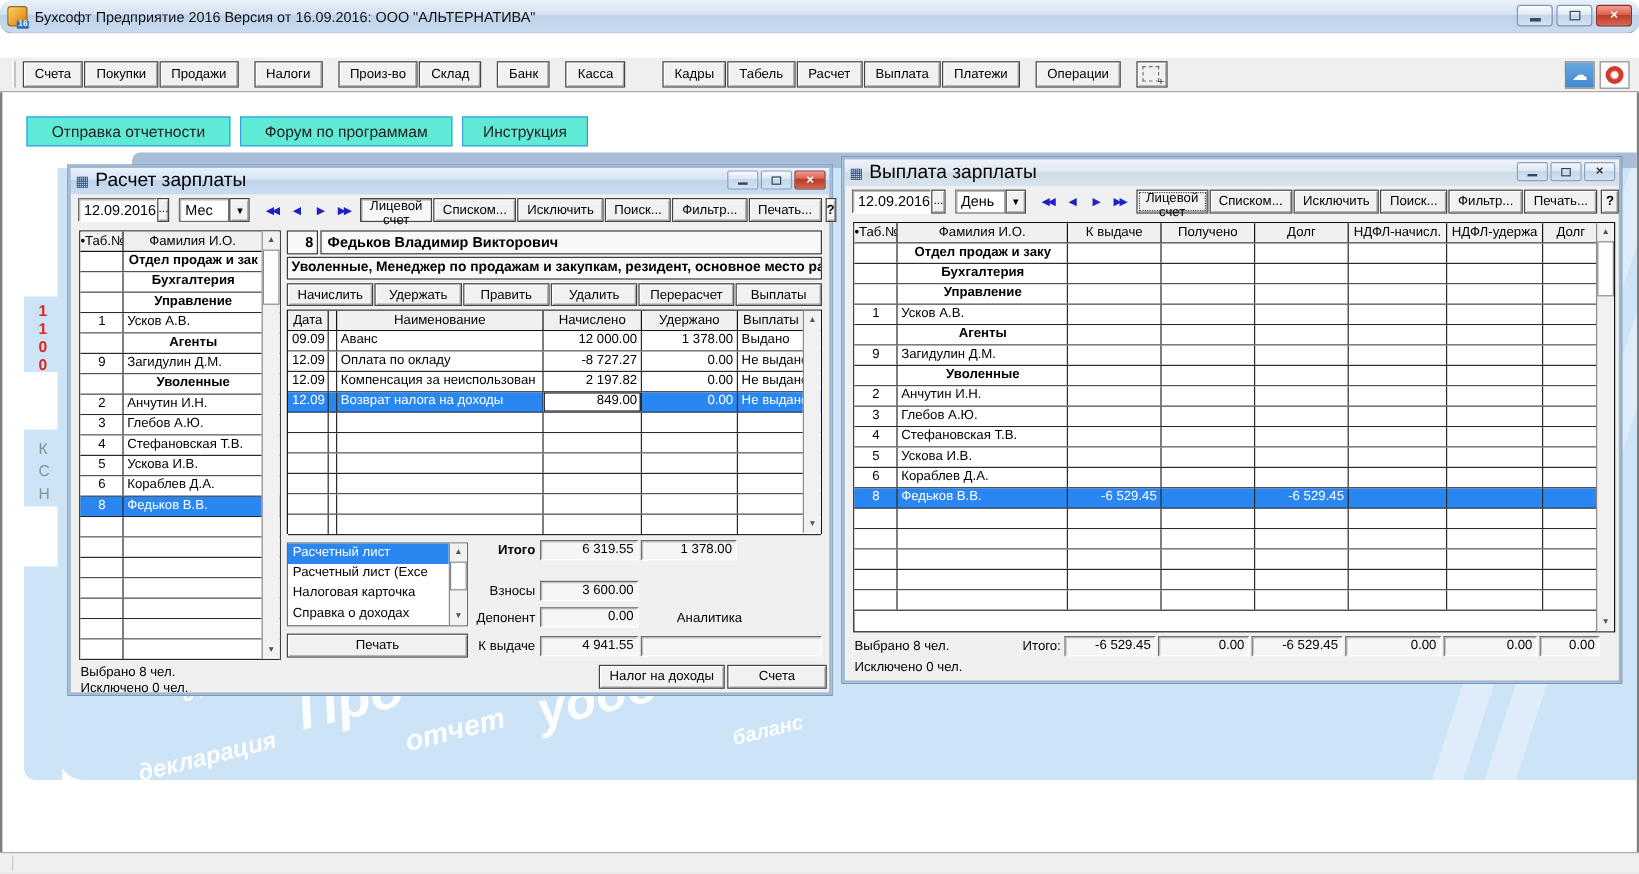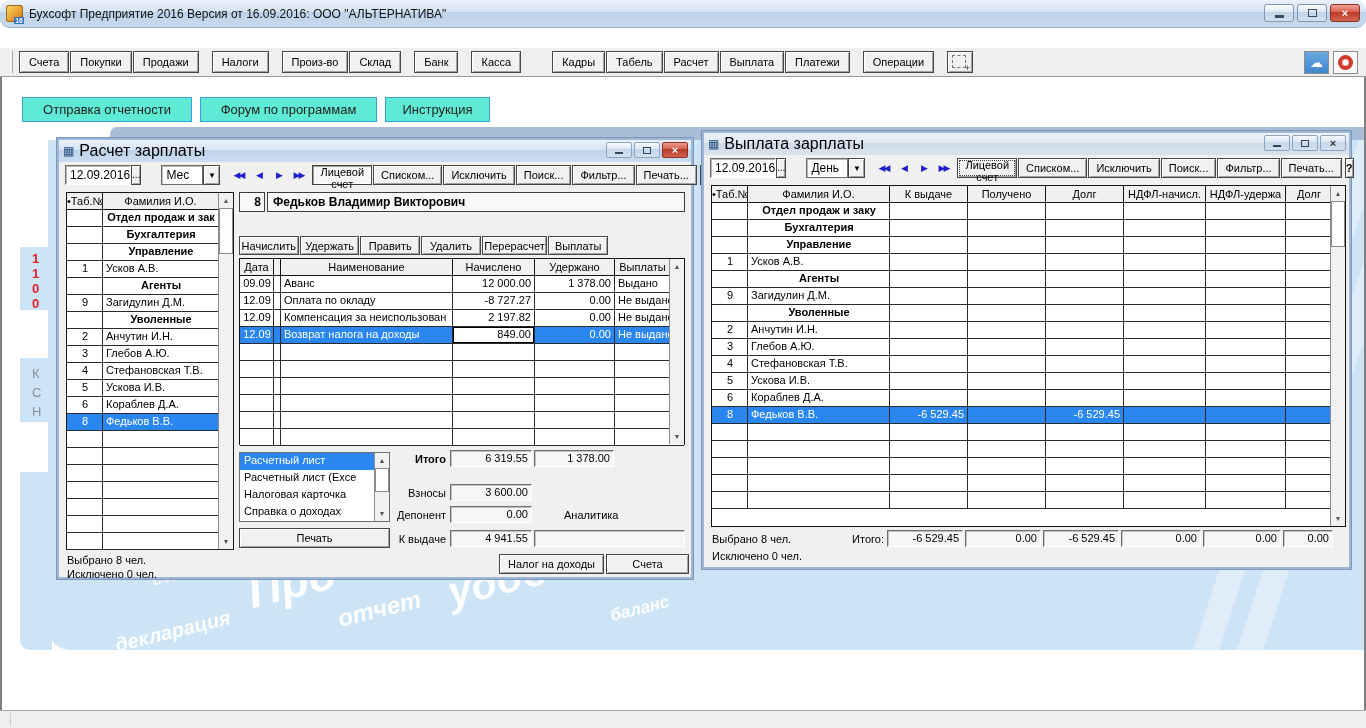--- a/index.html
+++ b/index.html
@@ -98,21 +98,21 @@
   .wcap .g-min { width:8px; height:2px; background:#33465e; margin-top:6px; }
   .wcap .g-rest { width:8px; height:7px; border:1px solid #33465e; }
   .wcap.closeA { background:linear-gradient(#eb9c92,#d55d4b 45%,#b93a28 46%,#cf6450); border-color:#8e2e25; color:#fff; font-weight:bold; font-size:11px; }
   .wcap.closeI { font-weight:bold; font-size:11px; }
 
   .wtools { position:absolute; left:0; top:22px; right:0; height:26px; display:flex; align-items:center; padding-left:6px; }
   .datebox { width:78px; height:20px; background:#fff; border:1px solid #6e6e6e;
     border-right-color:#fff; border-bottom-color:#fff; box-shadow:inset 1px 1px 0 #b9b9b9;
     font-size:12px; padding:2px 0 0 4px; }
   .smbtn { width:16px; height:20px; font-size:10px; line-height:1; }
-  .combo { display:flex; margin-left:20px; }
+  .combo { display:flex; margin-left:8px; }
   .combobox { width:42px; height:20px; background:#fff; border:1px solid #6e6e6e;
     box-shadow:inset 1px 1px 0 #b9b9b9; font-size:12px; padding:2px 0 0 4px; }
   .combobtn { width:17px; height:20px; font-size:8px; }
   .navs { display:flex; margin:0 4px 0 8px; }
   .navbtn { width:20px; height:20px; background:transparent; border:none; color:#1f1fc8;
     font-size:9px; letter-spacing:-2px; padding:0; }
   .wbtn { height:20px; padding:0 7px; margin-right:1px; font-size:11px; }
   .wbtn.pressed { background:#f7f7f7; box-shadow:inset 1px 1px 0 #9e9e9e, inset -1px -1px 0 #ffffff; }
   .wbtn.focus { outline:1px dotted #444; outline-offset:-3px; }
   .helpbtn { width:20px; height:20px; font-weight:bold; margin-left:2px; }
@@ -153,21 +153,21 @@
   .caption { font-size:11px; }
   .sunkbox { background:#f6f6f6; border:1px solid #6e6e6e; border-right-color:#fff; border-bottom-color:#fff;
     box-shadow:inset 1px 1px 0 #c2c2c2; font-size:11px; padding:1px 3px 0 3px; height:17px; overflow:hidden; white-space:nowrap; }
 
   .empid { position:absolute; left:180px; top:52px; width:26px; height:20px; background:#f8f8f8;
     border:1px solid #3c3c3c; font-weight:bold; font-size:12px; text-align:right; padding:2px 3px 0 0; }
   .empname { position:absolute; left:208px; top:52px; width:418px; height:20px; background:#f8f8f8;
     border:1px solid #3c3c3c; font-weight:bold; font-size:12px; padding:2px 0 0 5px; overflow:hidden; white-space:nowrap; }
   .empdesc { position:absolute; left:180px; top:74px; width:446px; height:19px; background:#f8f8f8;
     border:1px solid #3c3c3c; font-weight:bold; font-size:11.5px; padding:2px 0 0 3px; overflow:hidden; white-space:nowrap; }
-  .actions { position:absolute; left:180px; top:96px; width:369px; display:flex; gap:1px; }
+  .actions { position:absolute; left:180px; top:96px; width:446px; display:flex; gap:1px; }
   .actions .btn3d { flex:1; height:19px; font-size:11px; }
 
   .listbox { position:absolute; left:180px; top:312px; width:151px; height:70px; background:#fff;
     border:1px solid #6e6e6e; }
   .ritem { font-size:11px; height:17px; padding:1px 0 0 4px; white-space:nowrap; overflow:hidden; }
   .ritem.selected { background:#2a86f0; color:#fff; }
   .lb-sbar { position:absolute; right:0; top:0; bottom:0; width:15px; background:#f1f1f1; border-left:1px solid #8c8c8c; }
 
   .statusbar { position:absolute; left:0; top:710px; width:1366px; height:18px; background:#efefef;
     border-top:1px solid #ababab; }
@@ -388,20 +388,21 @@
           <span class="sarr up" data-name="scroll-up-icon">▲</span>
           <span class="sarr dn" data-name="scroll-down-icon">▼</span>
           <span class="sthumb" style="top:15px; height:46px;" data-name="scrollbar-thumb"></span>
         </div>
       </div>
       <div class="footer-txt" style="left:8px; top:414px;" data-name="calc-selected-count">Выбрано 8 чел.</div>
       <div class="footer-txt" style="left:8px; top:428px;" data-name="calc-excluded-count">Исключено 0 чел.</div>
 
       <div class="empid" data-name="employee-id-box">8</div>
       <div class="empname" data-name="employee-name-box">Федьков Владимир Викторович</div>
+      <div class="empdesc" data-name="employee-description-box">Уволенные, Менеджер по продажам и закупкам, резидент, основное место ра</div>
       <div class="actions" data-name="calc-action-buttons">
           <button class="btn3d" data-name="action-button">Начислить</button>
           <button class="btn3d" data-name="action-button">Удержать</button>
           <button class="btn3d" data-name="action-button">Править</button>
           <button class="btn3d" data-name="action-button">Удалить</button>
           <button class="btn3d" data-name="action-button">Перерасчет</button>
           <button class="btn3d" data-name="action-button">Выплаты</button>
         </div>
 
       <div class="grid" style="left:180px; top:118px; width:446px; height:187px;" data-name="calc-operations-table">

